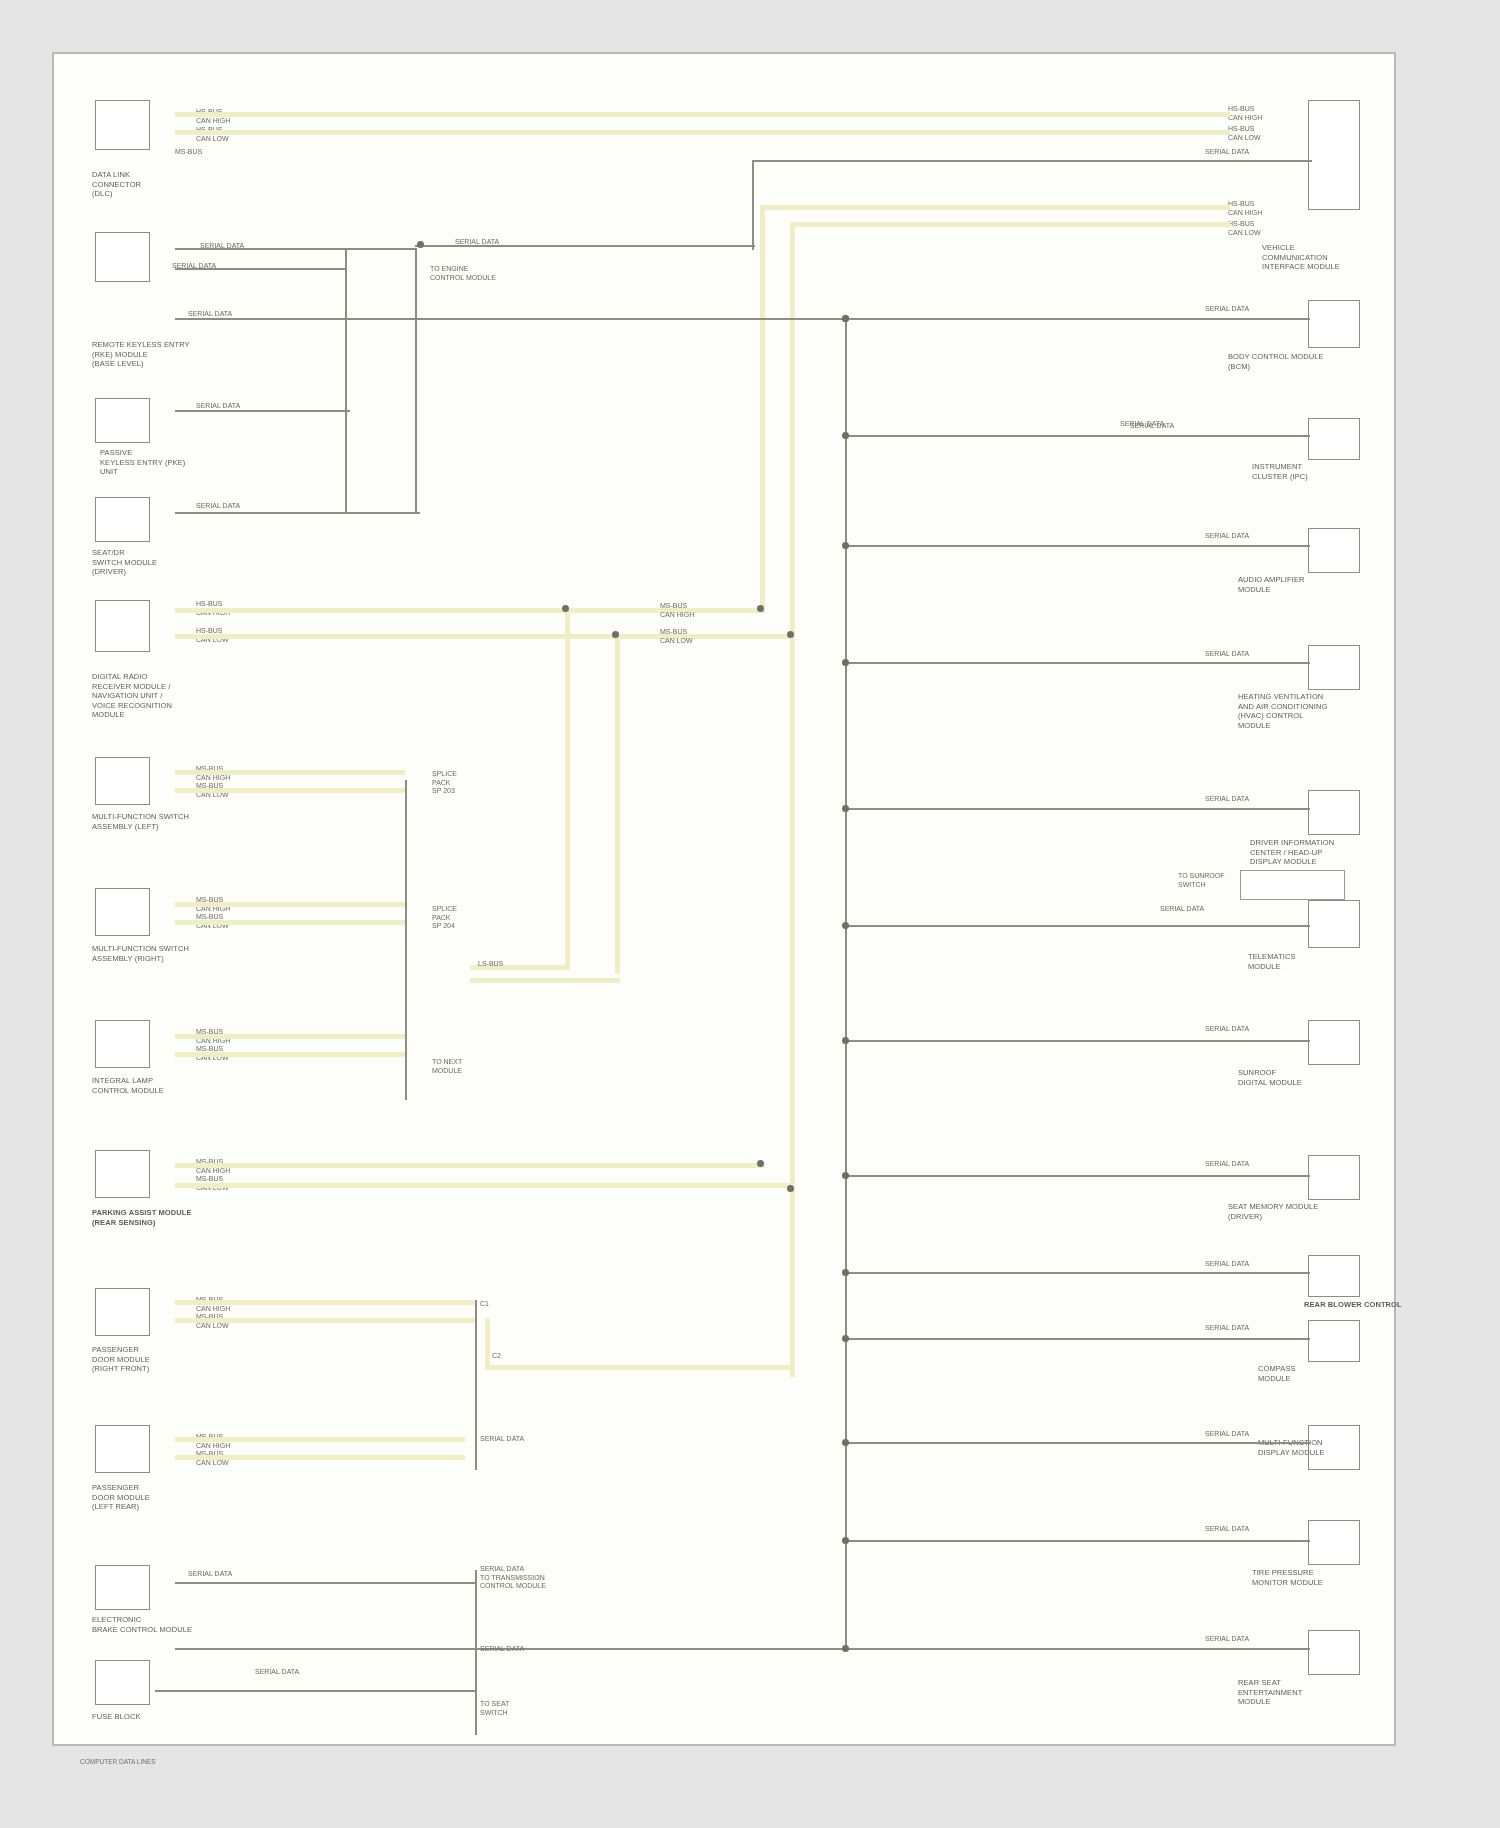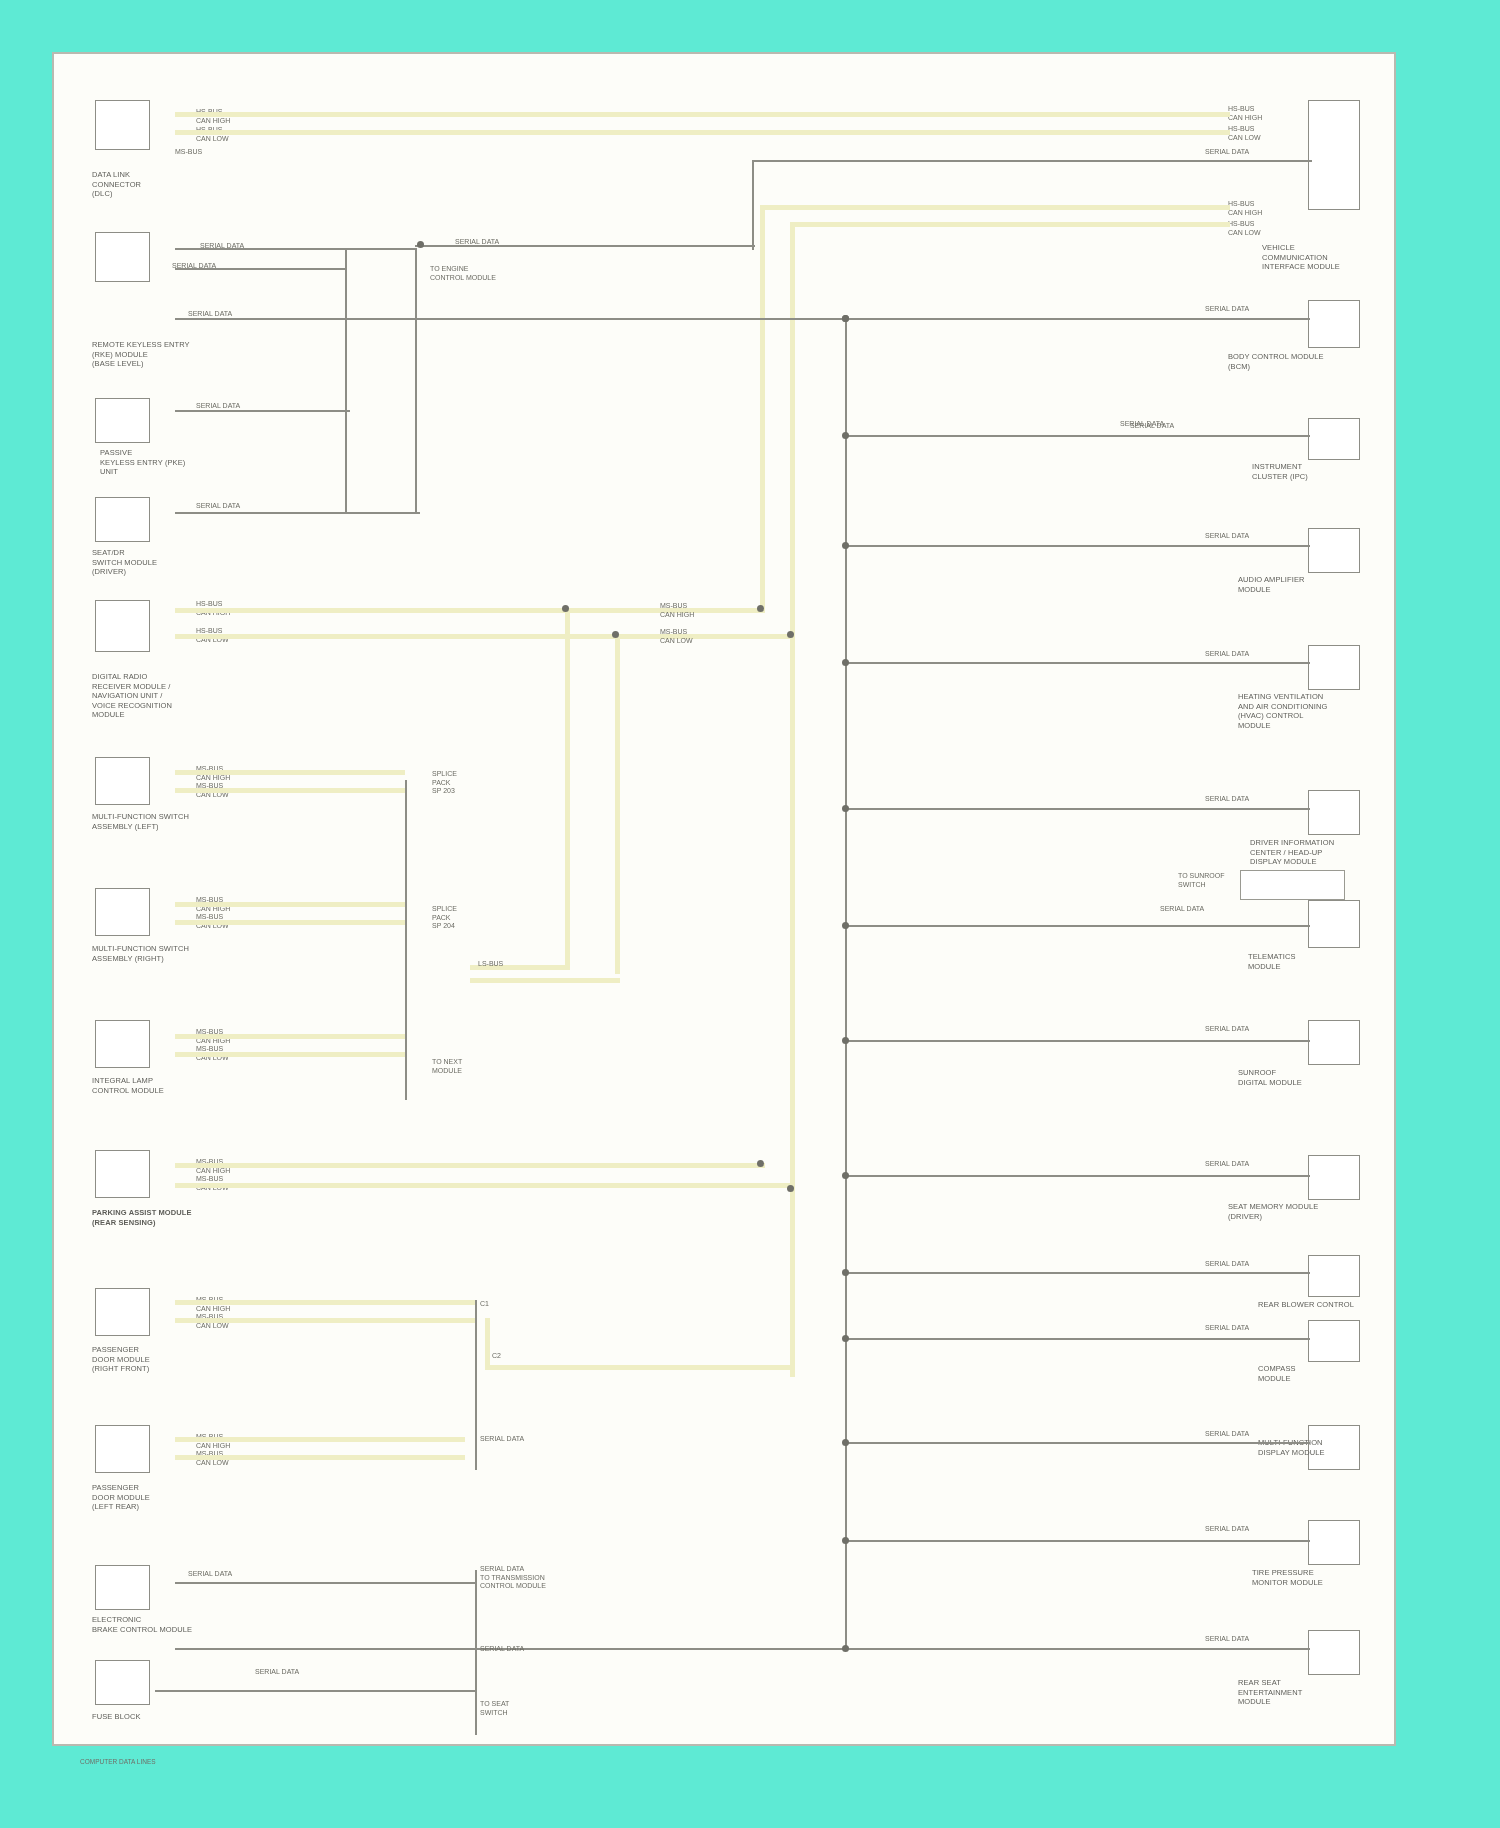--- a/index.html
+++ b/index.html
@@ -1,17 +1,17 @@
 <!DOCTYPE html>
 <html><head>
 <meta charset="utf-8">
 <style>
   html,body{margin:0;padding:0;background:#fdfdf8;}
   body{width:1500px;height:1828px;font-family:"Liberation Sans",sans-serif;position:relative;overflow:hidden;}
-  #sheet{position:absolute;left:0;top:0;width:1500px;height:1828px;background:#5eead4;}
+  #sheet{position:absolute;left:0;top:0;width:1500px;height:1828px;background:#e5e5e5;}
   #border{position:absolute;left:52px;top:52px;width:1340px;height:1690px;border:2px solid #b9b9b0;background:#fdfdf9;}
   .blk{position:absolute;border:1.6px solid #8d8d86;background:#ffffff;box-sizing:border-box;}
   .lbl{position:absolute;font-size:7.5px;line-height:9.5px;color:#5d5d58;letter-spacing:.1px;white-space:pre-line;}
   .wlab{position:absolute;font-size:7px;line-height:8.5px;color:#6a6a62;white-space:pre-line;}
   .wire{position:absolute;background:#8d8d86;}
   .wh{height:1.6px;}
   .wv{width:1.6px;}
   .yel{position:absolute;background:#efeec4;}
   .yh{height:5px;}
   .yv{width:5px;}
@@ -179,21 +179,21 @@
   <div class="lbl" style="left:1238px;top:1068px;width:160px;">SUNROOF
 DIGITAL MODULE</div>
   <div class="wlab" style="left:1205px;top:1025px;">SERIAL DATA</div>
 
   <div class="blk" style="left:1308px;top:1155px;width:52px;height:45px;"></div>
   <div class="lbl" style="left:1228px;top:1202px;width:170px;">SEAT MEMORY MODULE
 (DRIVER)</div>
   <div class="wlab" style="left:1205px;top:1160px;">SERIAL DATA</div>
 
   <div class="blk" style="left:1308px;top:1255px;width:52px;height:42px;"></div>
-  <div class="lbl" style="left:1258px;top:1300px;width:140px;">REAR BLOWER CONTROL</div>
+  <div class="lbl" style="left:1304px;top:1300px;width:140px;font-weight:bold;">REAR BLOWER CONTROL</div>
   <div class="wlab" style="left:1205px;top:1260px;">SERIAL DATA</div>
 
   <div class="blk" style="left:1308px;top:1320px;width:52px;height:42px;"></div>
   <div class="lbl" style="left:1258px;top:1364px;width:140px;">COMPASS
 MODULE</div>
   <div class="wlab" style="left:1205px;top:1324px;">SERIAL DATA</div>
 
   <div class="blk" style="left:1308px;top:1425px;width:52px;height:45px;"></div>
   <div class="lbl" style="left:1258px;top:1438px;width:140px;">MULTI-FUNCTION
 DISPLAY MODULE</div>

